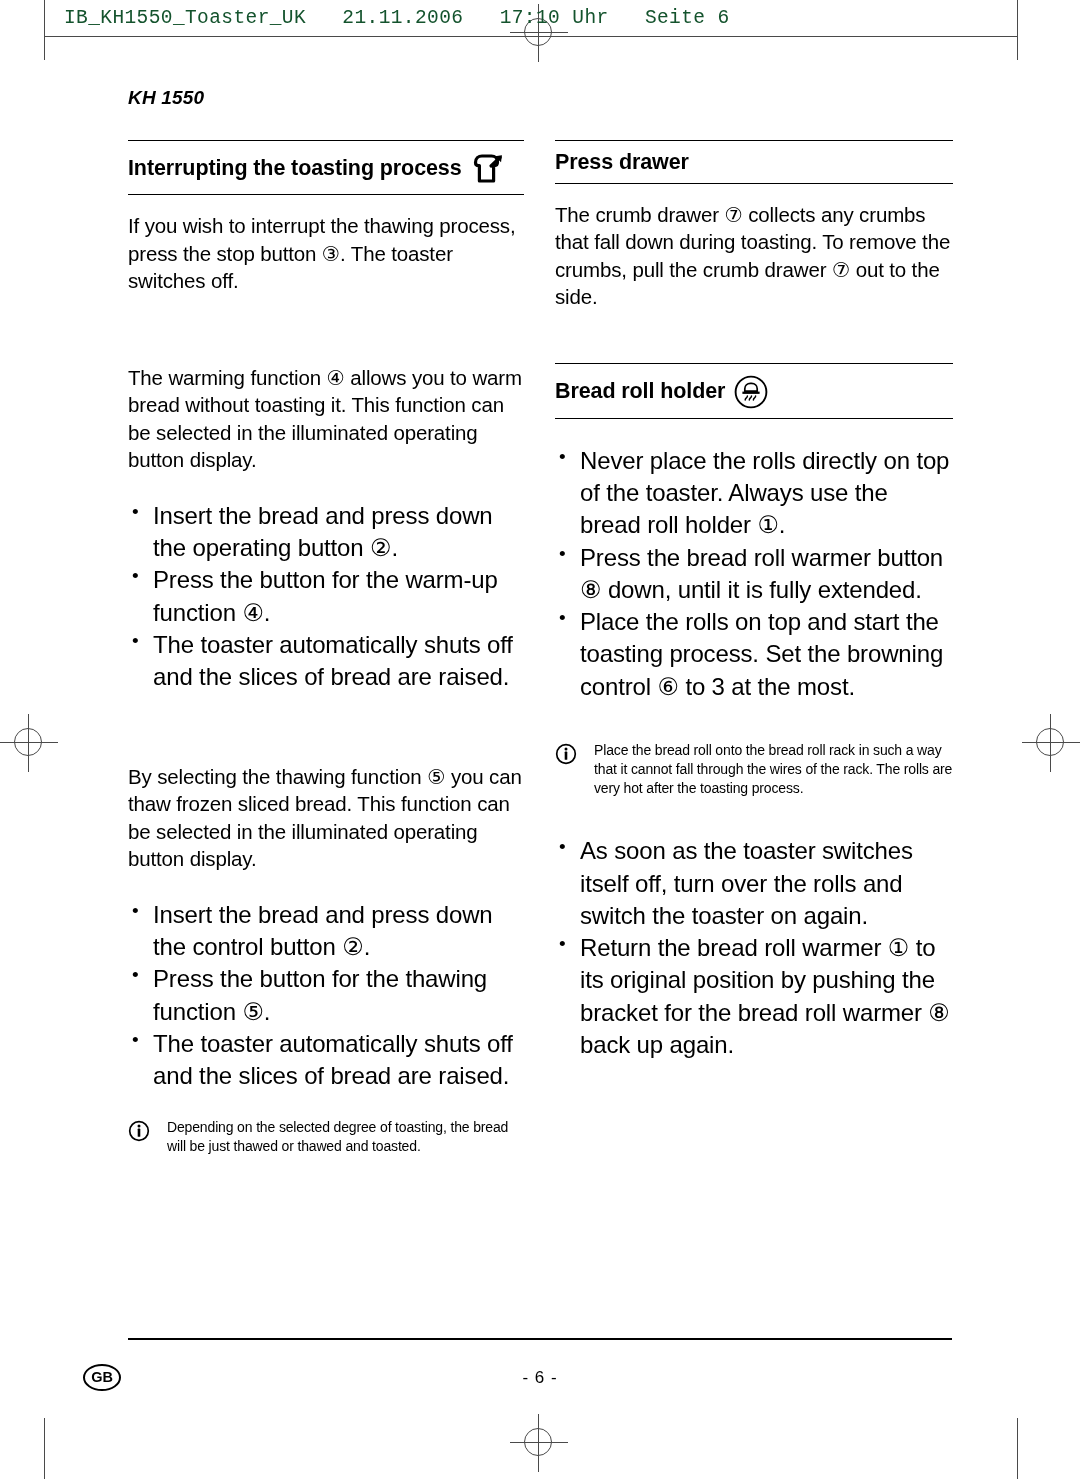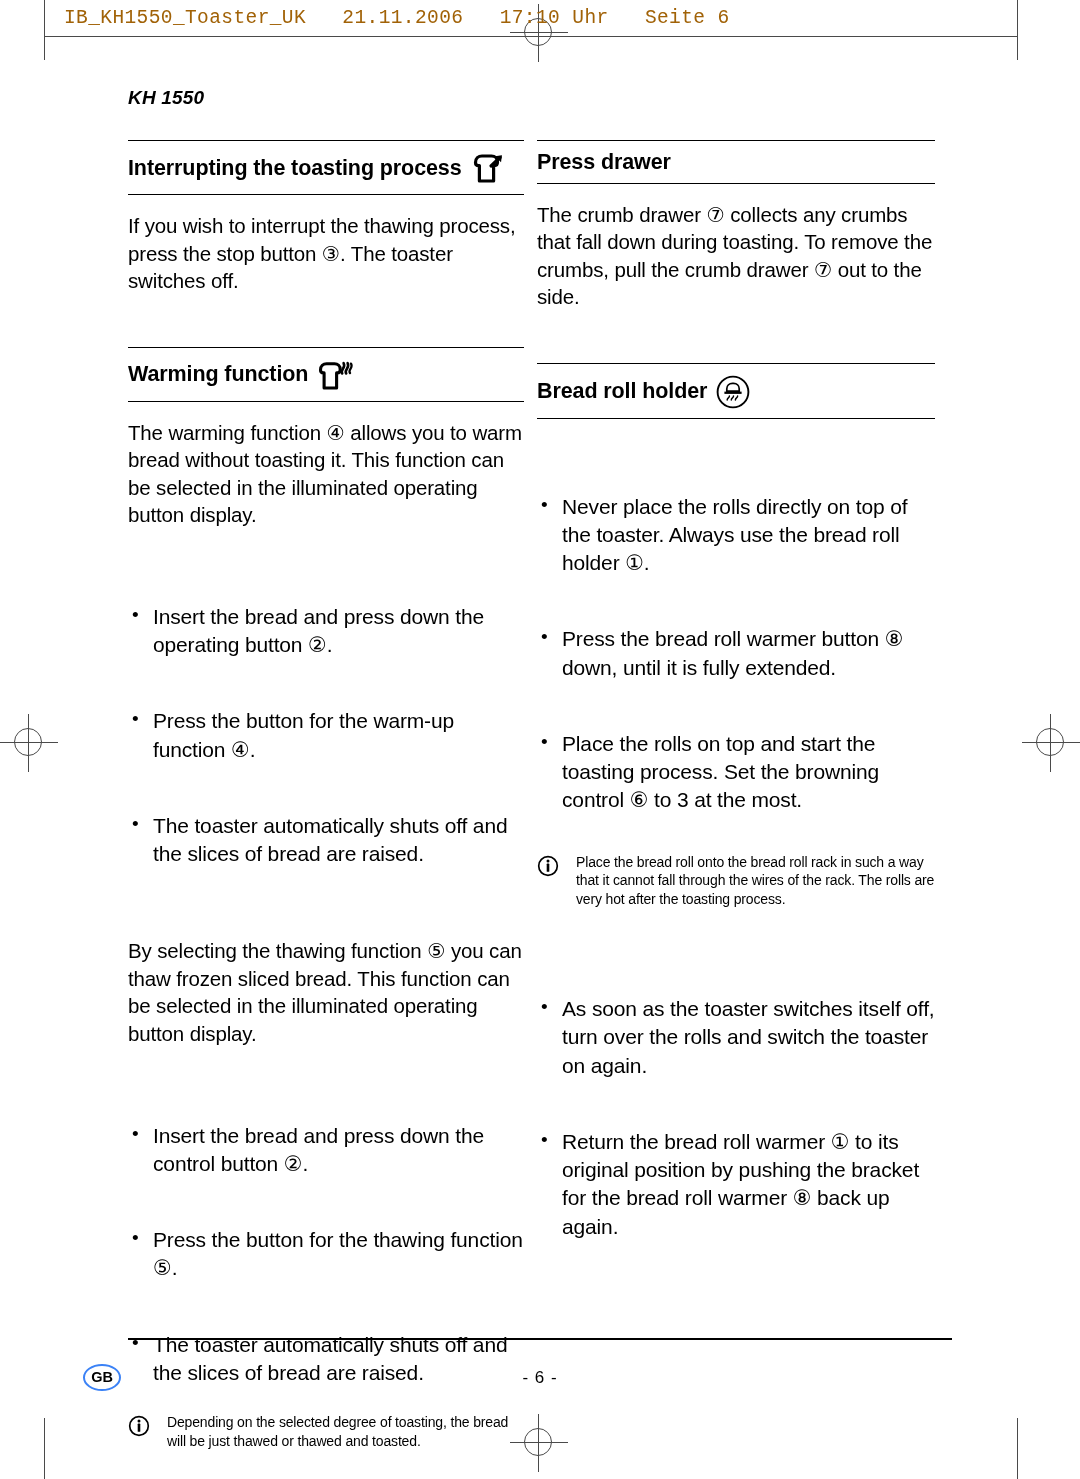--- a/index.html
+++ b/index.html
@@ -73,21 +73,21 @@
     height: 36px;
   }
   .file-header .fh-text {
     position: absolute;
     left: 20px;
     top: 3px;
     font-family: "Liberation Mono", "DejaVu Sans Mono", monospace;
     font-size: 19.5px;
     letter-spacing: 0.4px;
     white-space: pre;
-    color: #a16207;
+    color: #14532d;
   }
   .file-header .fh-rule {
     position: absolute;
     left: 0;
     top: 32px;
     width: 974px;
     height: 1px;
     background: #4a4a4a;
   }
   .file-header .fh-edge {
@@ -124,21 +124,21 @@
     font-size: 19px;
     letter-spacing: .2px;
   }
 
   .columns {
     position: absolute;
     left: 0;
     top: 140px;
     width: 1080px;
     display: flex;
-    gap: 13px;
+    gap: 31px;
     padding: 0 128px 0 128px;
     box-sizing: border-box;
   }
   .col {
     width: 396px;
     flex: 0 0 396px;
   }
   .col.right { width: 398px; flex: 0 0 398px; }
 
   h2.section-head {
@@ -164,24 +164,23 @@
   }
 
   ul.bullets {
     margin: 0;
     padding: 0;
     list-style: none;
   }
   ul.bullets li {
     position: relative;
     padding-left: 25px;
-    font-size: 21px;
+    font-size: 24px;
     line-height: 1.345;
     letter-spacing: -.15px;
-    margin-top: 48px;
   }
   ul.bullets li::before {
     content: "\2022";
     position: absolute;
     left: 4px;
     top: -1px;
     font-size: 19px;
   }
 
   .note {
@@ -217,21 +216,21 @@
   .footer .f-row {
     position: relative;
     height: 54px;
   }
   .lang-badge {
     position: absolute;
     left: -45px;
     top: 24px;
     width: 38px;
     height: 27px;
-    border: 2px solid #3b82f6;
+    border: 2px solid #000000;
     border-radius: 50%;
     box-sizing: border-box;
     font-size: 14.5px;
     font-weight: 700;
     line-height: 23px;
     text-align: center;
     font-family: "Liberation Sans", sans-serif;
   }
   .page-num {
     position: absolute;
@@ -304,31 +303,20 @@
             </svg>
           </span>
         </h2>
         <div class="spacer-sm"></div>
         <p class="body-text">If you wish to interrupt the thawing process, press the stop button ③. The toaster switches off.</p>
       </div>
 
       <div class="spacer-xl"></div>
 
       <div class="section-block">
-        <h2 class="section-head">
-          <span>Warming function</span>
-          <span class="ico-inline">
-            <svg width="36" height="33" viewBox="0 0 36 33">
-              <path d="M3.5 11 C3.5 7.2 6.2 4.8 9.6 4.8 L17.5 4.8 C20.9 4.8 23.2 7.2 23.2 10.4 C23.2 12.7 21.8 13.9 20.3 13.9 L19.6 13.9 L19.6 29 L7.1 29 L7.1 13.9 L6.4 13.9 C4.9 13.9 3.5 13 3.5 11 Z" fill="none" stroke="#000" stroke-width="3.1" stroke-linejoin="round"></path>
-              <path d="M25.2 14.5 C22.6 10.8 29.4 9 26.6 4.2" fill="none" stroke="#000" stroke-width="2.6" stroke-linecap="round"></path>
-              <path d="M29.2 14.5 C26.6 10.8 33.4 9 30.6 4.2" fill="none" stroke="#000" stroke-width="2.6" stroke-linecap="round"></path>
-              <path d="M33.0 14.0 C30.6 10.6 36.6 9 34.0 4.6" fill="none" stroke="#000" stroke-width="2.3" stroke-linecap="round"></path>
-            </svg>
-          </span>
-        </h2>
         <div class="spacer-sm"></div>
         <p class="body-text">The warming function ④ allows you to warm bread without toasting it. This function can be selected in the illuminated operating button display.</p>
         <div class="spacer-md"></div>
         <ul class="bullets">
           <li>Insert the bread and press down the operating button ②.</li>
           <li>Press the button for the warm-up function ④.</li>
           <li>The toaster automatically shuts off and the slices of bread are raised.</li>
         </ul>
       </div>
 

